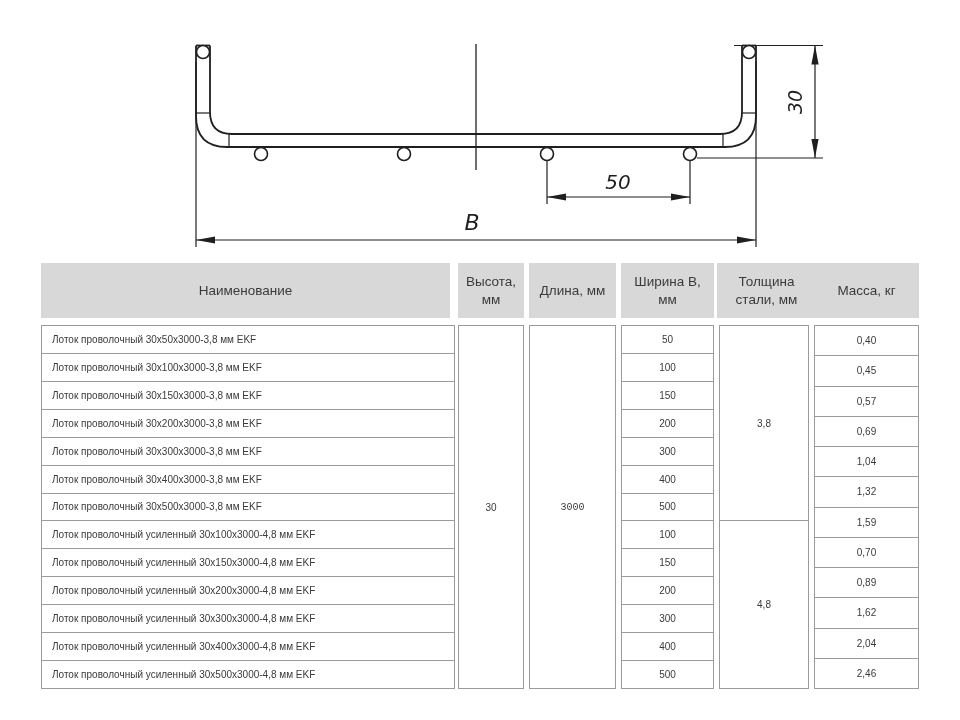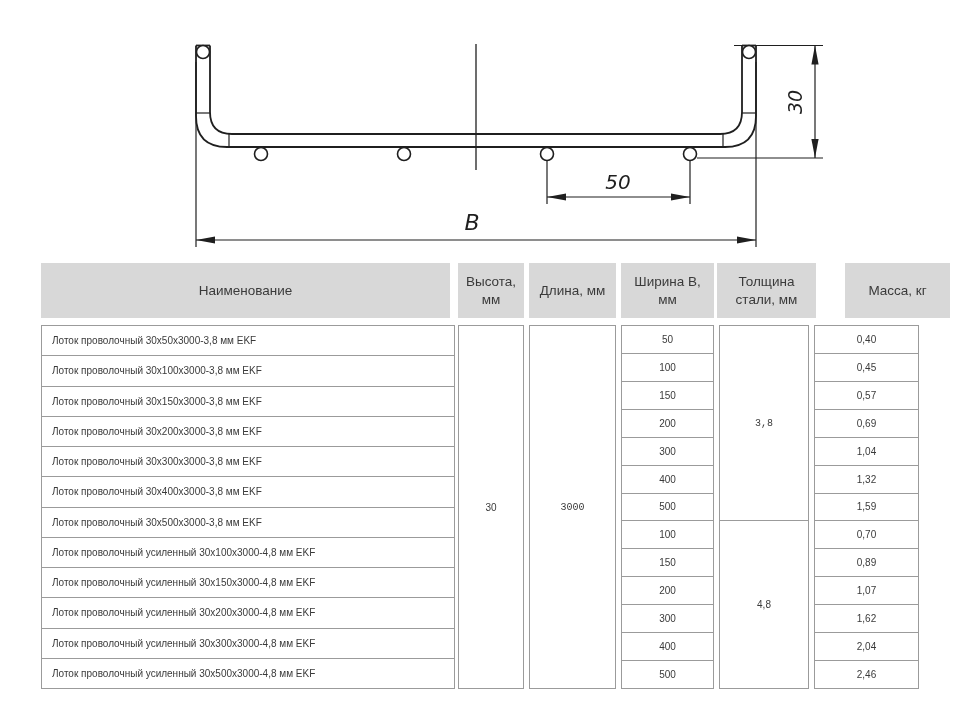--- a/index.html
+++ b/index.html
@@ -22,35 +22,35 @@
     position:absolute; top:325px; height:364px;
     border:1px solid #9b9b9b; display:flex; flex-direction:column;
     font-size:10px; color:#3a3a3a; background:#fff;
   }
   .bodycol .cell {
     flex:1 1 0; display:flex; align-items:center; justify-content:center;
     border-bottom:1px solid #9b9b9b; overflow:hidden; white-space:nowrap;
   }
   .bodycol .cell:last-child { border-bottom:none; }
   .bodycol .cell.name { justify-content:flex-start; padding-left:10px; }
-  .bodycol .cell.span7 { flex:7 1 0;font-family:Liberation Mono, monospace; }
+  .bodycol .cell.span7 { flex:7 1 0; }
   .bodycol .cell.span6 { flex:6 1 0; }
   .bodycol .cell.span-all { flex:13 1 0; }
   .col-name   { left:41px;  width:414px; }
   .col-height { left:458px; width:66px; }
   .col-length { left:529px; width:87px;font-family:Liberation Mono, monospace; }
   .col-width  { left:621px; width:93px; }
   .col-thick  { left:719px; width:90px; }
   .col-mass   { left:814px; width:105px; }
   .h-name   { left:41px;  width:409px; }
   .h-height { left:458px; width:66px; }
   .h-length { left:529px; width:87px; }
   .h-width  { left:621px; width:93px; }
   .h-thick  { left:676px; width:99px;margin-left:41px; }
-  .h-mass   { left:845px; width:105px;text-align:right; }
+  .h-mass   { left:814px; width:105px;text-align:right; }
 </style>
 </head>
 <body>
 
 <div class="sheet">
 
   <svg class="drawing" viewBox="0 0 960 260">
     <g stroke="#1f1f1f" fill="none" stroke-width="1.8">
 
       <path d="M 196 45.5 V 116 Q 196 147 227 147 H 725 Q 756 147 756 116 V 45.5"></path>
@@ -118,20 +118,21 @@
     <div class="cell name">Лоток проволочный 30х100х3000-3,8 мм EKF</div>
     <div class="cell name">Лоток проволочный 30х150х3000-3,8 мм EKF</div>
     <div class="cell name">Лоток проволочный 30х200х3000-3,8 мм EKF</div>
     <div class="cell name">Лоток проволочный 30х300х3000-3,8 мм EKF</div>
     <div class="cell name">Лоток проволочный 30х400х3000-3,8 мм EKF</div>
     <div class="cell name">Лоток проволочный 30х500х3000-3,8 мм EKF</div>
     <div class="cell name">Лоток проволочный усиленный 30х100х3000-4,8 мм EKF</div>
     <div class="cell name">Лоток проволочный усиленный 30х150х3000-4,8 мм EKF</div>
     <div class="cell name">Лоток проволочный усиленный 30х200х3000-4,8 мм EKF</div>
     <div class="cell name">Лоток проволочный усиленный 30х300х3000-4,8 мм EKF</div>
+    <div class="cell name">Лоток проволочный усиленный 30х400х3000-4,8 мм EKF</div>
     <div class="cell name">Лоток проволочный усиленный 30х500х3000-4,8 мм EKF</div>
   </div>
 
   <div class="bodycol col-height">
     <div class="cell span-all">30</div>
   </div>
 
   <div class="bodycol col-length">
     <div class="cell span-all">3000</div>
   </div>
@@ -160,19 +161,18 @@
   <div class="bodycol col-mass">
     <div class="cell">0,40</div>
     <div class="cell">0,45</div>
     <div class="cell">0,57</div>
     <div class="cell">0,69</div>
     <div class="cell">1,04</div>
     <div class="cell">1,32</div>
     <div class="cell">1,59</div>
     <div class="cell">0,70</div>
     <div class="cell">0,89</div>
-    <div class="cell">1,07</div>
     <div class="cell">1,62</div>
     <div class="cell">2,04</div>
     <div class="cell">2,46</div>
   </div>
 
 </div>
 
 </body></html>

